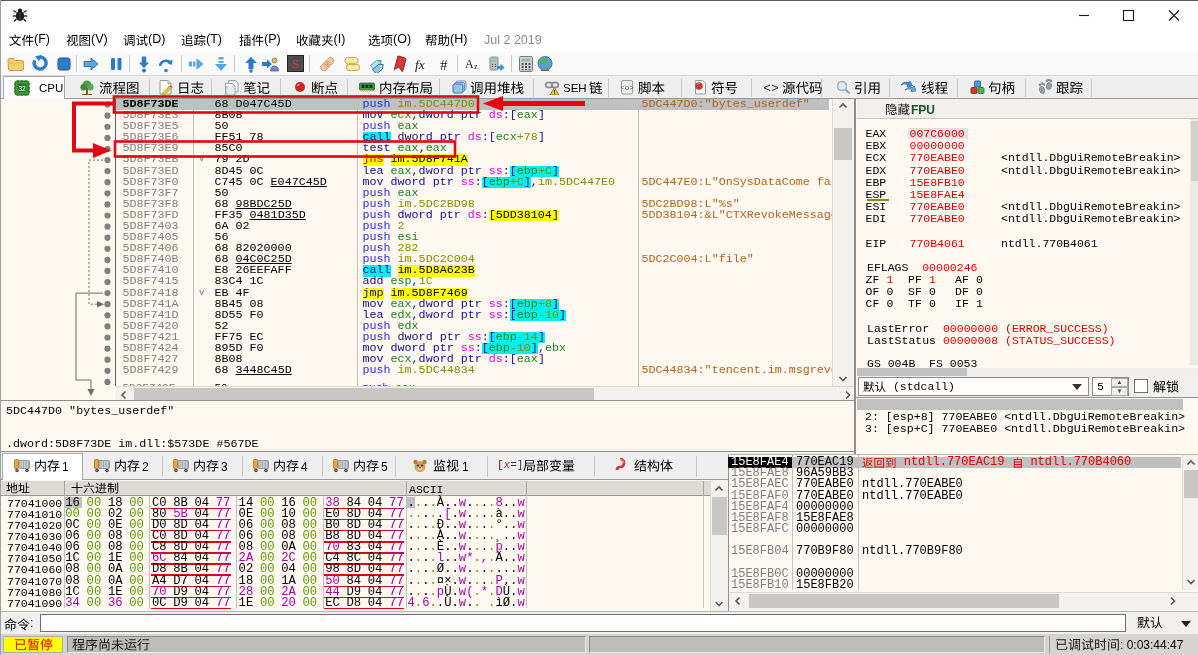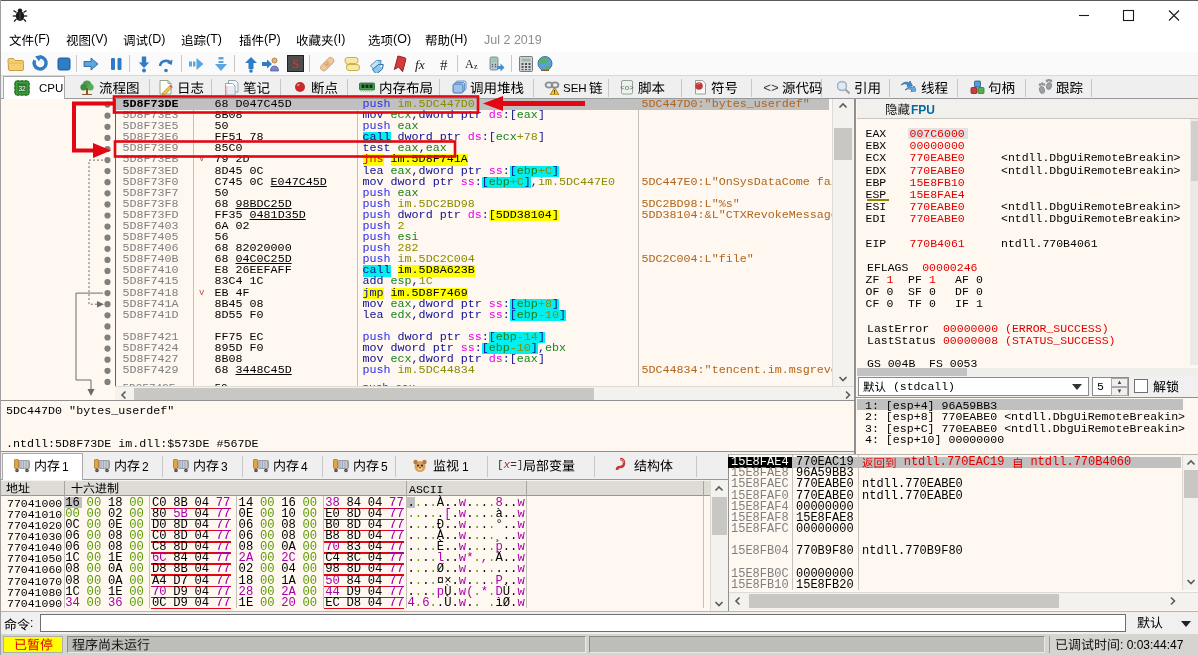--- a/index.html
+++ b/index.html
@@ -520,20 +520,21 @@
 <div class="row" style="left:0;top:209.90px;width:843px;overflow:hidden;font-size:11.7px"><span style="position:absolute;left:121.5px;top:0;color:#7f7f7f">5D8F73FD</span><span style="position:absolute;left:213.5px;top:0;color:#000">FF35 <span class="u">0481D35D</span></span><span style="position:absolute;left:361.5px;top:0"><span class="p">push</span><span class="k"> dword ptr </span><span class="s">ds</span><span class="k">:</span><span class="yb">[5DD38104]</span></span><span style="position:absolute;left:640.5px;top:0" class="c">5DD38104:&amp;L"CTXRevokeMessage</span></div>
 <div class="row" style="left:0;top:220.99px;width:843px;overflow:hidden;font-size:11.7px"><span style="position:absolute;left:121.5px;top:0;color:#7f7f7f">5D8F7403</span><span style="position:absolute;left:213.5px;top:0;color:#000">6A 02</span><span style="position:absolute;left:361.5px;top:0"><span class="p">push</span> <span class="n">2</span></span></div>
 <div class="row" style="left:0;top:232.08px;width:843px;overflow:hidden;font-size:11.7px"><span style="position:absolute;left:121.5px;top:0;color:#7f7f7f">5D8F7405</span><span style="position:absolute;left:213.5px;top:0;color:#000">56</span><span style="position:absolute;left:361.5px;top:0"><span class="p">push</span> <span class="r">esi</span></span></div>
 <div class="row" style="left:0;top:243.17px;width:843px;overflow:hidden;font-size:11.7px"><span style="position:absolute;left:121.5px;top:0;color:#7f7f7f">5D8F7406</span><span style="position:absolute;left:213.5px;top:0;color:#000">68 82020000</span><span style="position:absolute;left:361.5px;top:0"><span class="p">push</span> <span class="n">282</span></span></div>
 <div class="row" style="left:0;top:254.26px;width:843px;overflow:hidden;font-size:11.7px"><span style="position:absolute;left:121.5px;top:0;color:#7f7f7f">5D8F740B</span><span style="position:absolute;left:213.5px;top:0;color:#000">68 <span class="u">04C0C25D</span></span><span style="position:absolute;left:361.5px;top:0"><span class="p">push</span> <span class="n">im.5DC2C004</span></span><span style="position:absolute;left:640.5px;top:0" class="c">5DC2C004:L"file"</span></div>
 <div class="row" style="left:0;top:265.35px;width:843px;overflow:hidden;font-size:11.7px"><span style="position:absolute;left:121.5px;top:0;color:#7f7f7f">5D8F7410</span><span style="position:absolute;left:213.5px;top:0;color:#000">E8 26EEFAFF</span><span style="position:absolute;left:361.5px;top:0"><span class="cb">call</span> <span class="yb">im.5D8A623B</span></span></div>
 <div class="row" style="left:0;top:276.44px;width:843px;overflow:hidden;font-size:11.7px"><span style="position:absolute;left:121.5px;top:0;color:#7f7f7f">5D8F7415</span><span style="position:absolute;left:213.5px;top:0;color:#000">83C4 1C</span><span style="position:absolute;left:361.5px;top:0"><span class="m">add</span> <span class="r">esp</span><span class="k">,</span><span class="n">1C</span></span></div>
 <div class="row" style="left:0;top:287.53px;width:843px;overflow:hidden;font-size:11.7px"><span style="position:absolute;left:121.5px;top:0;color:#7f7f7f">5D8F7418</span><span style="position:absolute;left:198px;top:0;color:#c24a4a;font-size:9px">v</span><span style="position:absolute;left:213.5px;top:0;color:#000">EB 4F</span><span style="position:absolute;left:361.5px;top:0"><span class="ybm">jmp</span> <span class="yb">im.5D8F7469</span></span></div>
 <div class="row" style="left:0;top:298.62px;width:843px;overflow:hidden;font-size:11.7px"><span style="position:absolute;left:121.5px;top:0;color:#7f7f7f">5D8F741A</span><span style="position:absolute;left:213.5px;top:0;color:#000">8B45 08</span><span style="position:absolute;left:361.5px;top:0"><span class="m">mov</span> <span class="r">eax</span><span class="k">,dword ptr </span><span class="s">ss</span><span class="k">:</span><span class="cb">[</span><span class="cb" style="color:#18831c">ebp</span><span class="cb" style="color:#8b8b00">+8</span><span class="cb">]</span></span></div>
 <div class="row" style="left:0;top:309.71px;width:843px;overflow:hidden;font-size:11.7px"><span style="position:absolute;left:121.5px;top:0;color:#7f7f7f">5D8F741D</span><span style="position:absolute;left:213.5px;top:0;color:#000">8D55 F0</span><span style="position:absolute;left:361.5px;top:0"><span class="m">lea</span> <span class="r">edx</span><span class="k">,dword ptr </span><span class="s">ss</span><span class="k">:</span><span class="cb">[</span><span class="cb" style="color:#18831c">ebp</span><span class="cb" style="color:#8b8b00">-10</span><span class="cb">]</span></span></div>
+<div class="row" style="left:0;top:320.80px;width:843px;overflow:hidden;font-size:11.7px"><span style="position:absolute;left:121.5px;top:0;color:#7f7f7f">5D8F7420</span><span style="position:absolute;left:213.5px;top:0;color:#000">52</span><span style="position:absolute;left:361.5px;top:0"><span class="p">push</span> <span class="r">edx</span></span></div>
 <div class="row" style="left:0;top:331.89px;width:843px;overflow:hidden;font-size:11.7px"><span style="position:absolute;left:121.5px;top:0;color:#7f7f7f">5D8F7421</span><span style="position:absolute;left:213.5px;top:0;color:#000">FF75 EC</span><span style="position:absolute;left:361.5px;top:0"><span class="p">push</span><span class="k"> dword ptr </span><span class="s">ss</span><span class="k">:</span><span class="cb">[</span><span class="cb" style="color:#18831c">ebp</span><span class="cb" style="color:#8b8b00">-14</span><span class="cb">]</span></span></div>
 <div class="row" style="left:0;top:342.98px;width:843px;overflow:hidden;font-size:11.7px"><span style="position:absolute;left:121.5px;top:0;color:#7f7f7f">5D8F7424</span><span style="position:absolute;left:213.5px;top:0;color:#000">895D F0</span><span style="position:absolute;left:361.5px;top:0"><span class="m">mov</span><span class="k"> dword ptr </span><span class="s">ss</span><span class="k">:</span><span class="cb">[</span><span class="cb" style="color:#18831c">ebp</span><span class="cb" style="color:#8b8b00">-10</span><span class="cb">]</span><span class="k">,</span><span class="r">ebx</span></span></div>
 <div class="row" style="left:0;top:354.07px;width:843px;overflow:hidden;font-size:11.7px"><span style="position:absolute;left:121.5px;top:0;color:#7f7f7f">5D8F7427</span><span style="position:absolute;left:213.5px;top:0;color:#000">8B08</span><span style="position:absolute;left:361.5px;top:0"><span class="m">mov</span> <span class="r">ecx</span><span class="k">,dword ptr </span><span class="s">ds</span><span class="k">:[</span><span class="r">eax</span><span class="k">]</span></span></div>
 <div class="row" style="left:0;top:365.16px;width:843px;overflow:hidden;font-size:11.7px"><span style="position:absolute;left:121.5px;top:0;color:#7f7f7f">5D8F7429</span><span style="position:absolute;left:213.5px;top:0;color:#000">68 <span class="u">3448C45D</span></span><span style="position:absolute;left:361.5px;top:0"><span class="p">push</span> <span class="n">im.5DC44834</span></span><span style="position:absolute;left:640.5px;top:0" class="c">5DC44834:"tencent.im.msgrevo</span></div>
 <div class="row" style="left:0;top:383px;width:843px;overflow:hidden;font-size:11px"><span style="position:absolute;left:121.5px;top:0;color:#7f7f7f">5D8F742E</span><span style="position:absolute;left:213.5px;top:0;color:#000">50</span><span style="position:absolute;left:361.5px;top:0"><span class="p">push</span> <span class="r">eax</span></span></div>
 <svg class="abs" style="left:0;top:99px" width="114" height="301" viewBox="0 0 114 301">
       <circle cx="106.5" cy="5.6" r="3.1" fill="#808080"></circle>
       <circle cx="106.5" cy="16.7" r="3.1" fill="#808080"></circle>
       <circle cx="106.5" cy="27.8" r="3.1" fill="#808080"></circle>
       <circle cx="106.5" cy="38.9" r="3.1" fill="#808080"></circle>
@@ -597,21 +598,21 @@
       <path d="M482 13.5 L502 6 502 21 z" fill="#e30613"></path>
     </svg>
 <div class="abs" style="left:855px;top:99px;width:343px;height:356px;background:#fff8f0"></div>
 <div class="abs" style="left:856px;top:99px;width:342px;height:20px;background:#f2f0ec;border-bottom:1px solid #c8c4be"></div>
 <svg style="position:absolute;left:884.0px;top:103.0px" width="25.0" height="12.5" viewBox="0 0 2000 1000" fill="#1a1a1a">
       <g transform="translate(0,880) scale(1,-1)">
         <use href="#u9690" x="0"></use>
         <use href="#u85CF" x="1000"></use>
       </g>
     </svg>
-<div class="abs" style="left:910px;top:103px;font-size:12px;font-weight:bold;font-family:'Liberation Sans',sans-serif;color:#0369a1">FPU</div>
+<div class="abs" style="left:910px;top:103px;font-size:12px;font-weight:bold;font-family:'Liberation Sans',sans-serif;color:#14532d">FPU</div>
 <div class="abs" style="left:907px;top:127.5px;width:60px;height:11px;background:#e2e2e2"></div>
     <div class="row" style="left:864.5px;top:128.0px"><span style="color:#000">EAX</span></div>
     <div class="row" style="left:908.5px;top:128.0px;color:#e60000">007C6000</div>
 <div class="row" style="left:864.5px;top:140.2px"><span style="color:#000">EBX</span></div>
     <div class="row" style="left:908.5px;top:140.2px;color:#e60000">00000000</div>
 <div class="row" style="left:864.5px;top:152.4px"><span style="color:#000">ECX</span></div>
     <div class="row" style="left:908.5px;top:152.4px;color:#e60000">770EABE0</div>
     <div class="row" style="left:1000px;top:152.4px;color:#000">&lt;ntdll.DbgUiRemoteBreakin&gt;</div>
 <div class="row" style="left:864.5px;top:164.6px"><span style="color:#000">EDX</span></div>
     <div class="row" style="left:908.5px;top:164.6px;color:#e60000">770EABE0</div>
@@ -656,27 +657,25 @@
 <div class="abs" style="left:1110px;top:386.5px;width:17px;height:9px;background:#f0efec;border:1px solid #aaa;font-size:6px;text-align:center;line-height:7px;color:#444">▼</div>
 <div class="abs" style="left:1133px;top:379px;width:14px;height:14px;background:#fff;border:1px solid #707070"></div>
 <svg style="position:absolute;left:1152.0px;top:380.0px" width="26.0" height="13.0" viewBox="0 0 2000 1000" fill="#000">
       <g transform="translate(0,880) scale(1,-1)">
         <use href="#u89E3" x="0"></use>
         <use href="#u9501" x="1000"></use>
       </g>
     </svg>
 <div class="abs" style="left:855px;top:397px;width:343px;height:58px;background:#fff8f0;border-top:1px solid #909090"></div>
 <div class="abs" style="left:856px;top:398.8px;width:326px;height:11.6px;background:#c0c0c0"></div>
-<div class="row" style="left:864px;top:400.0px;width:332px;overflow:hidden;font-size:11.6px"><span style="color:#000">1: [esp+4] 96A59BB3</span></div>
 <div class="row" style="left:864px;top:411.4px;width:332px;overflow:hidden;font-size:11.6px"><span style="color:#000">2: [esp+8] 770EABE0</span><span style="color:#000"> &lt;ntdll.DbgUiRemoteBreakin&gt;</span></div>
 <div class="row" style="left:864px;top:422.8px;width:332px;overflow:hidden;font-size:11.6px"><span style="color:#000">3: [esp+C] 770EABE0</span><span style="color:#000"> &lt;ntdll.DbgUiRemoteBreakin&gt;</span></div>
-<div class="row" style="left:864px;top:434.2px;width:332px;overflow:hidden;font-size:11.6px"><span style="color:#000">4: [esp+10] 00000000</span></div>
 <div class="abs" style="left:0;top:400px;width:853px;height:52px;background:#fff8f0;border-top:1px solid #909090;border-bottom:1px solid #909090"></div>
 <div class="row" style="left:5px;top:406px;color:#000;font-size:11.7px">5DC447D0 "bytes_userdef"</div>
-<div class="row" style="left:5px;top:439px;color:#000;font-size:11.7px">.ntdll:5D8F73DE im.dll:$573DE #567DE</div>
+<div class="row" style="left:5px;top:439px;color:#000;font-size:11.7px">.dword:5D8F73DE im.dll:$573DE #567DE</div>
 <div class="abs" style="left:0;top:452px;width:727px;height:28px;background:#efefef;border-bottom:1px solid #9a9a9a"></div>
 <div class="abs" style="left:1px;top:453px;width:81px;height:27px;background:#fff;border:1px solid #a9a9a9;border-bottom:none"></div>
 <svg class="abs" style="left:13px;top:459px" width="16" height="14" viewBox="0 0 16 14">
       <rect x="0.5" y="0.5" width="4" height="9" rx="0.8" fill="#e8a43c" stroke="#9a6a1a" stroke-width="0.7"></rect>
       <rect x="5" y="1.5" width="10.5" height="8" rx="1" fill="#c8cdd2" stroke="#7a8088" stroke-width="0.7"></rect>
       <path d="M7 2 v7 M9.5 2 v7 M12 2 v7 M14.5 2 v7" stroke="#9aa0a8" stroke-width="0.8"></path>
       <circle cx="3" cy="11.5" r="1.8" fill="#444"></circle>
       <circle cx="13" cy="11.5" r="1.8" fill="#444"></circle>
       <circle cx="3" cy="11.5" r="0.7" fill="#999"></circle>
       <circle cx="13" cy="11.5" r="0.7" fill="#999"></circle>

